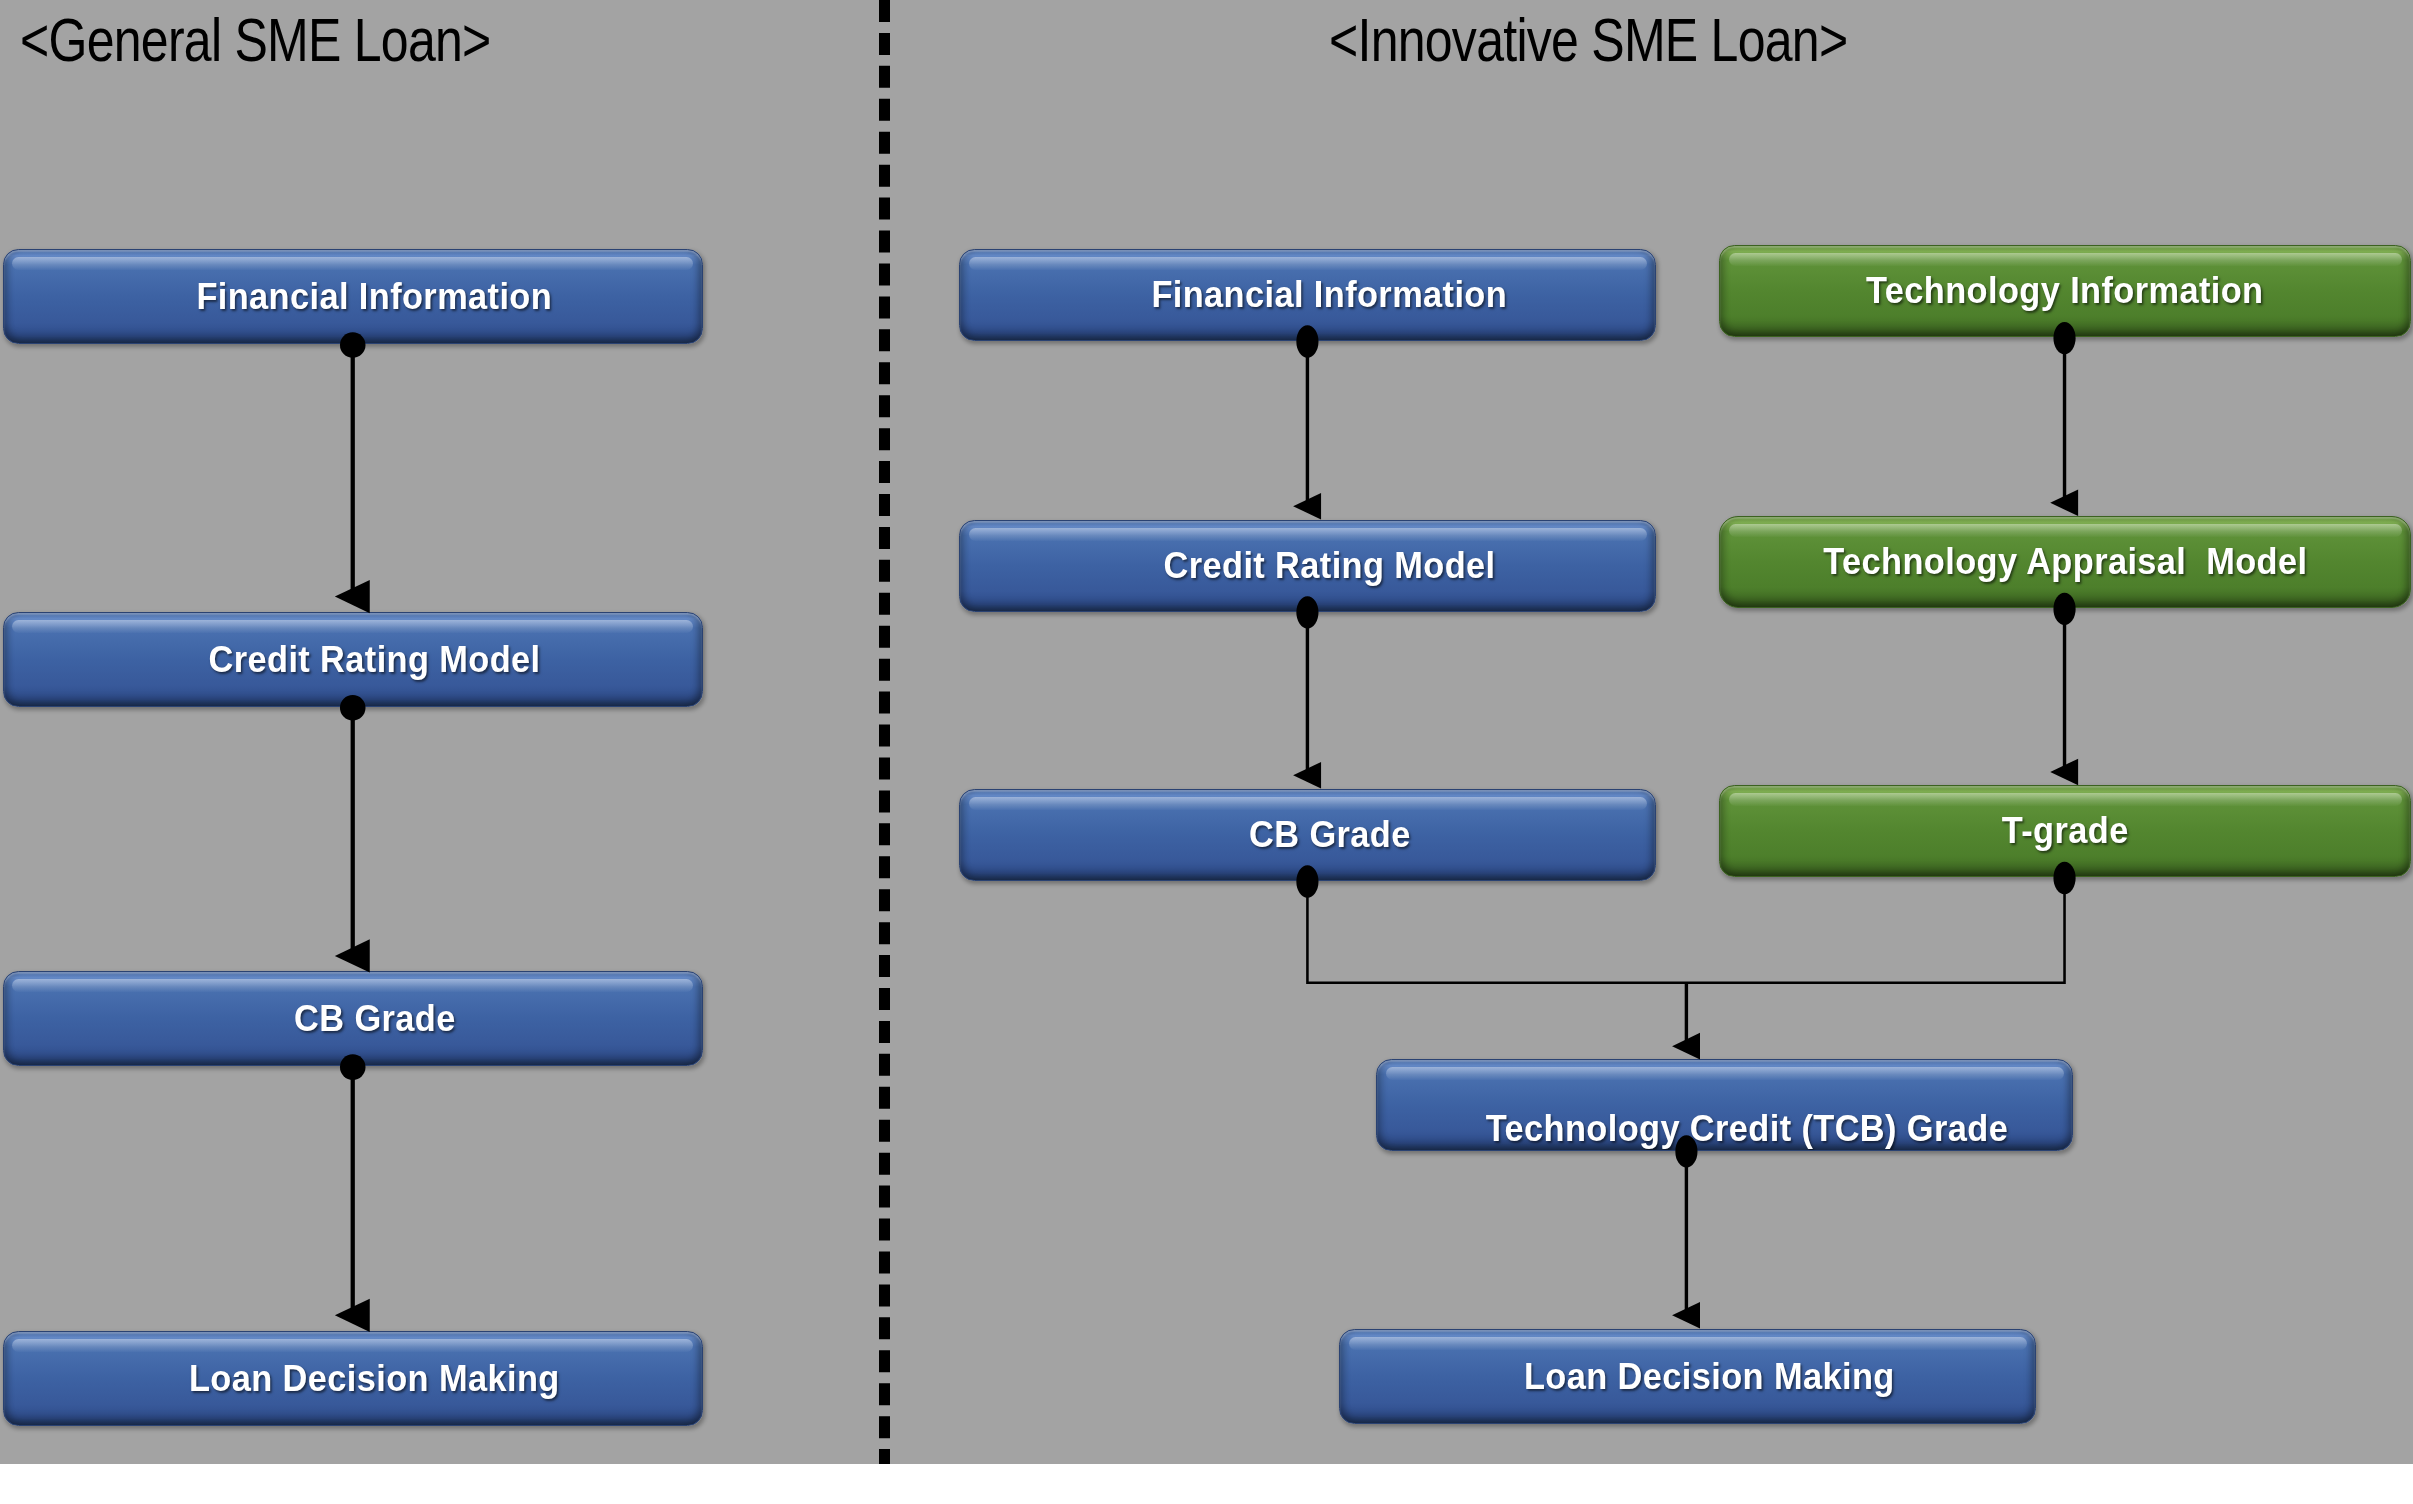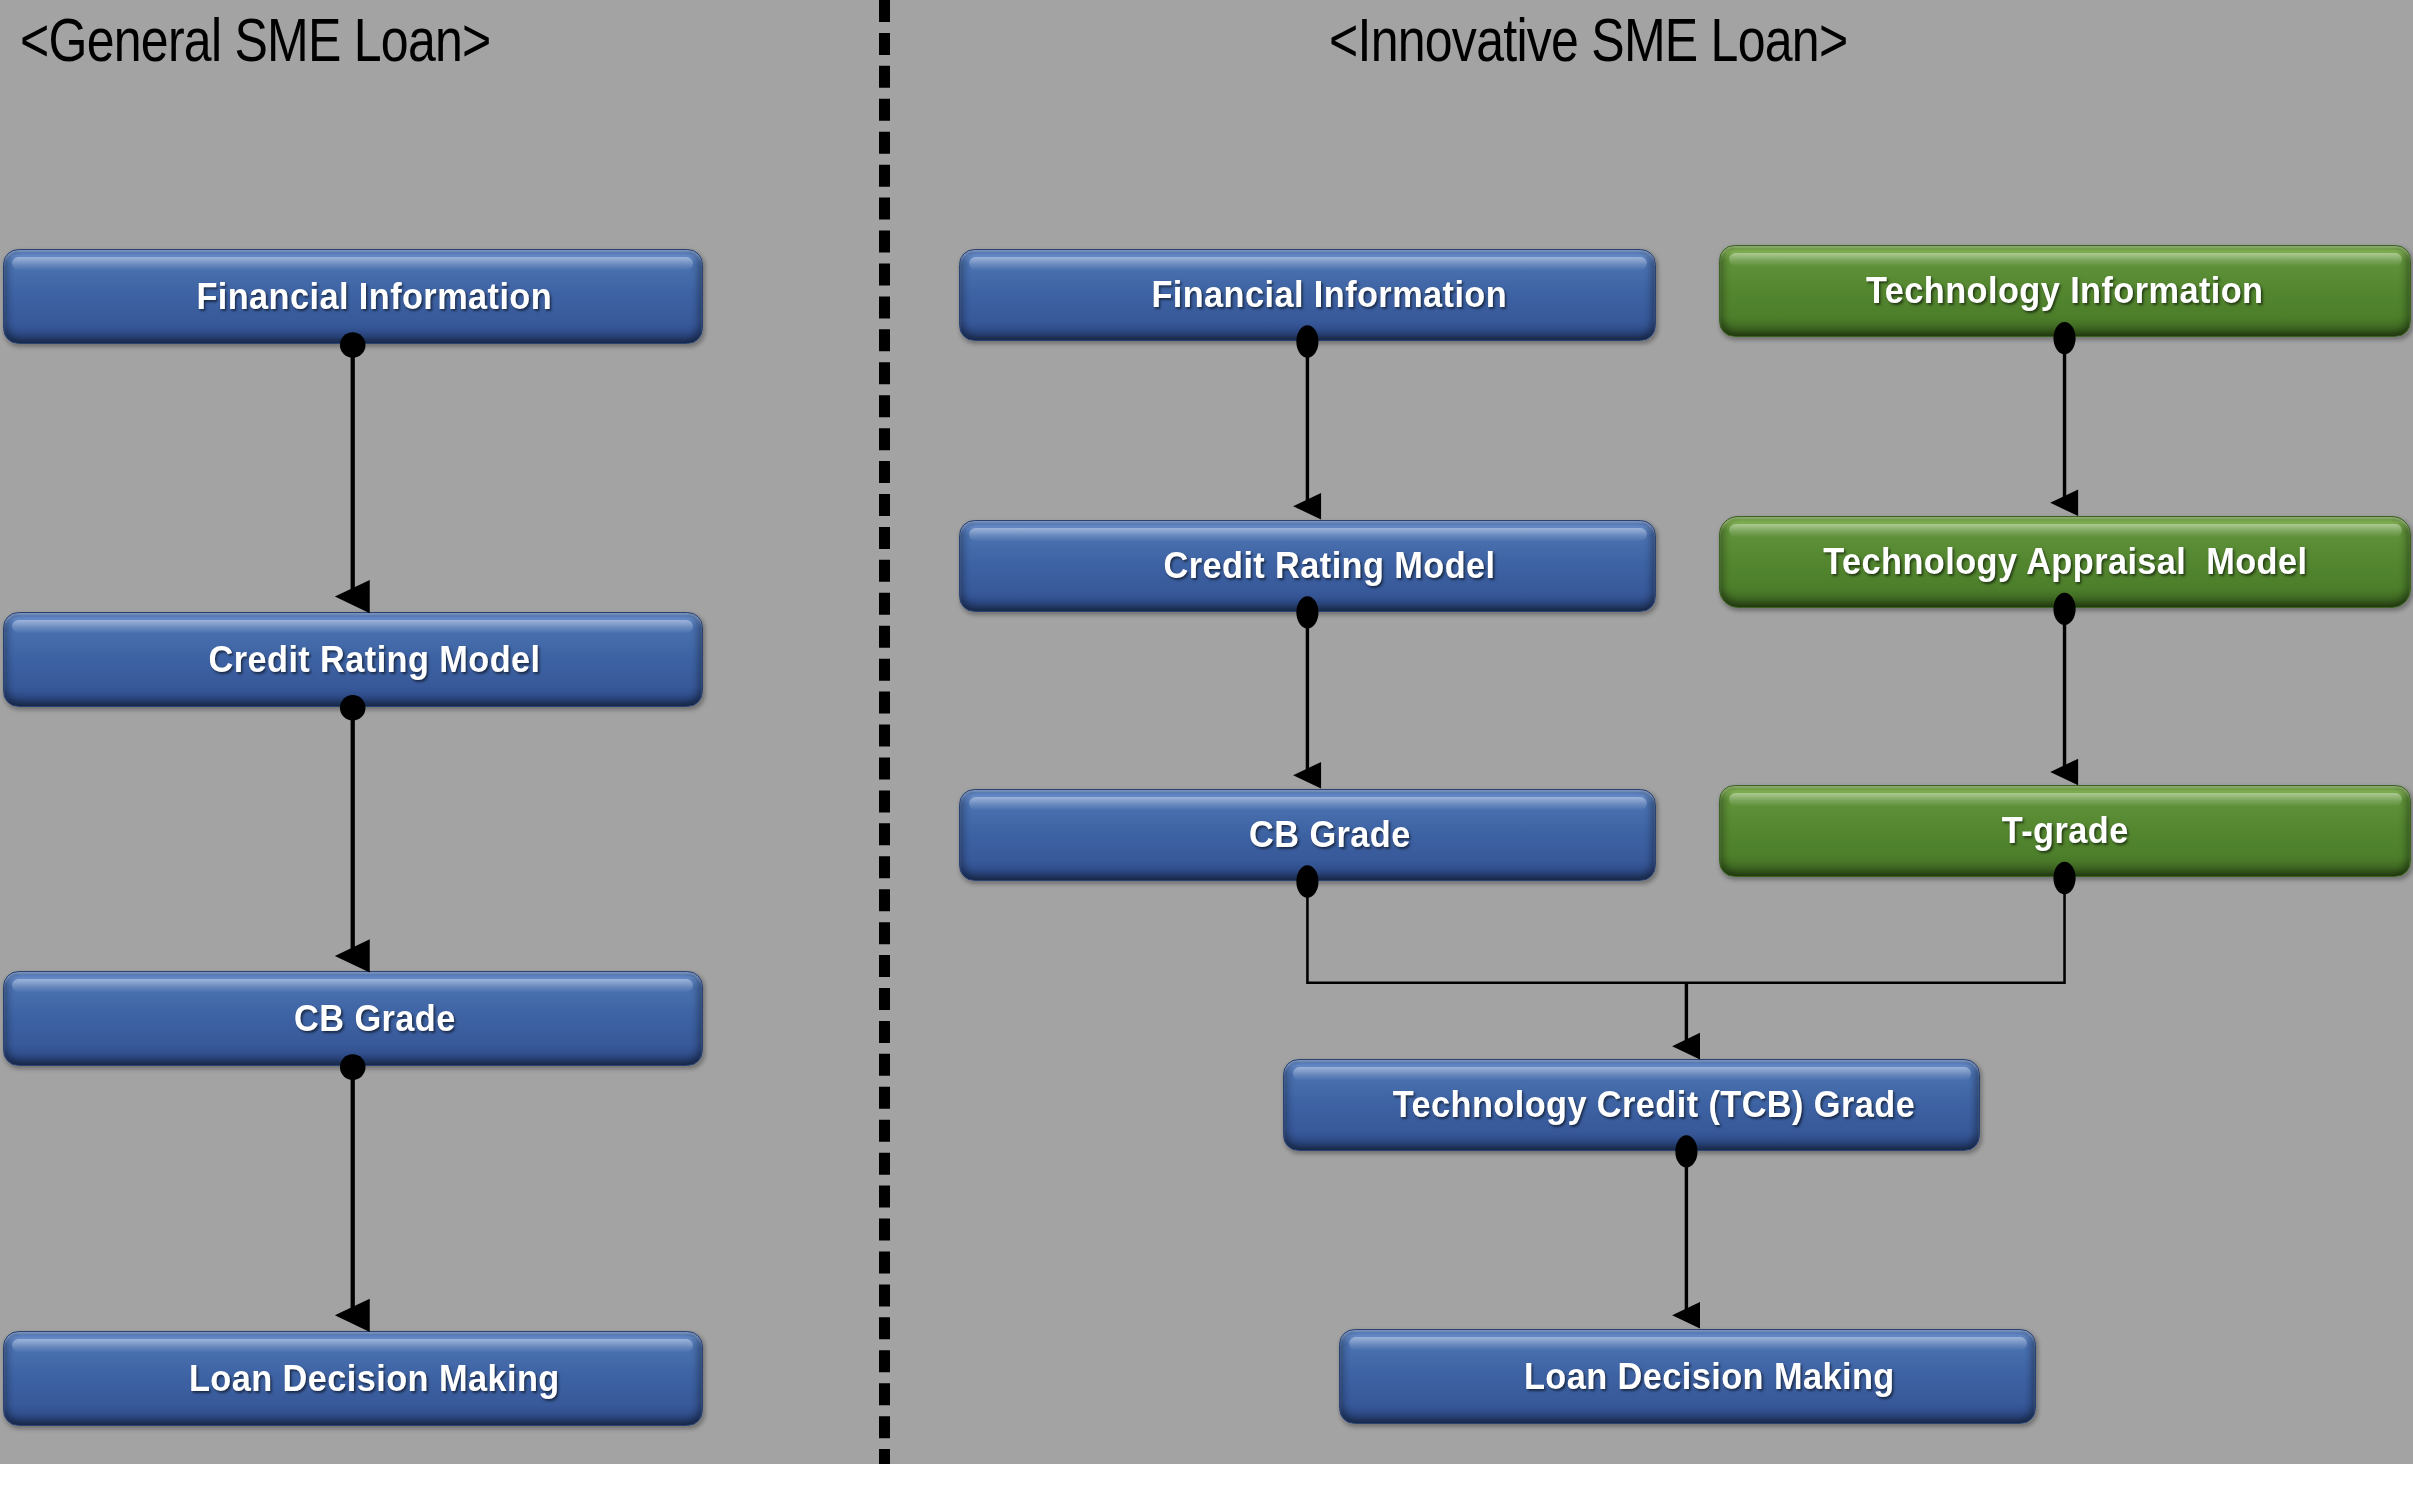--- a/index.html
+++ b/index.html
@@ -175,21 +175,21 @@
   </div>
 
   <div class="node green" style="left:1719px; top:516px; width:692px; height:92px;border-radius:19px;">
     <span class="label">Technology Appraisal  Model</span>
   </div>
 
   <div class="node green" style="left:1719px; top:785px; width:692px; height:92px;justify-content:center;">
     <span class="label">T-grade</span>
   </div>
 
-  <div class="node blue" style="left:1283px; top:1059px; width:697px; height:92px;">
+  <div class="node blue" style="left:1376px; top:1059px; width:697px; height:92px;align-items:flex-end;">
     <span class="label">Technology Credit (TCB) Grade</span>
   </div>
 
   <div class="node blue" style="left:1339px; top:1329px; width:697px; height:95px;">
     <span class="label">Loan Decision Making</span>
   </div>
 
   <svg id="connectors" viewBox="0 0 2833 1766">
     <defs>
       <marker id="arrowhead" markerWidth="9" markerHeight="9" refX="4.2" refY="4.4" orient="auto" markerUnits="strokeWidth">

